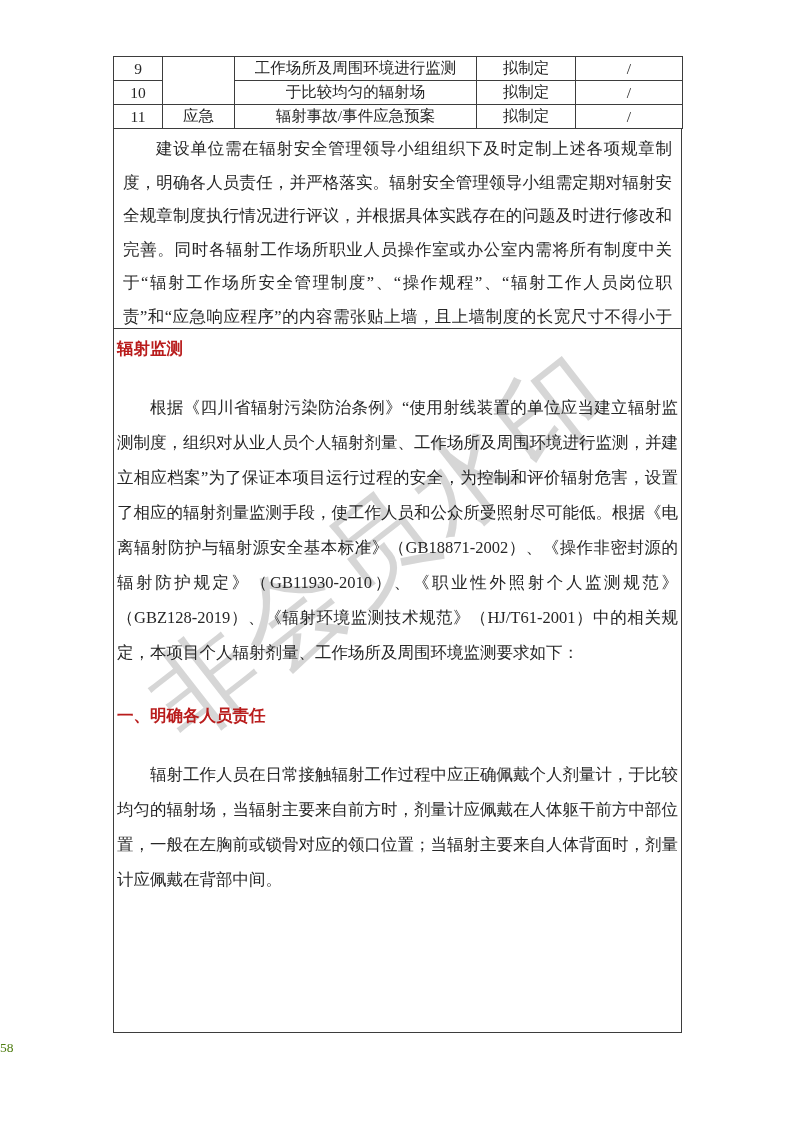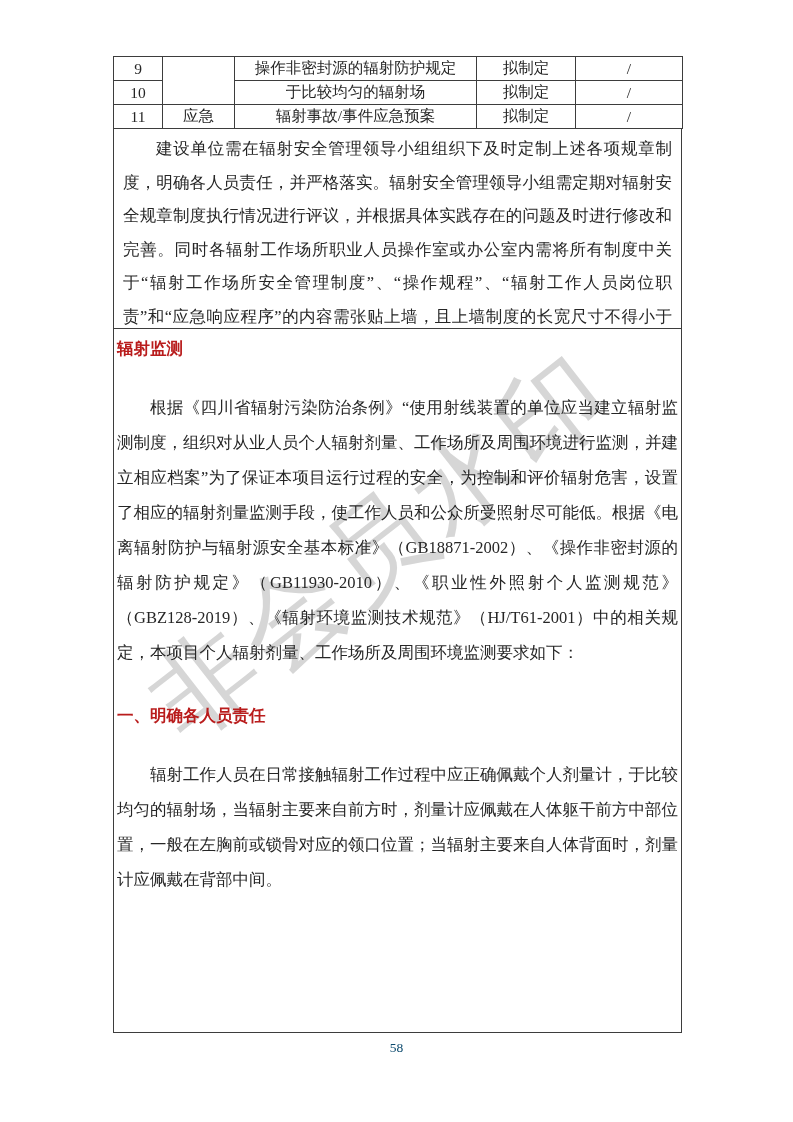--- a/index.html
+++ b/index.html
@@ -102,23 +102,22 @@
   }
   .sec-title.sub {
     margin-top: 30px;
     margin-bottom: 17px;
   }
   .page-number {
     position: absolute;
     left: 0;
     top: 1040px;
     width: 793px;
-    text-align: center;
     font-size: 13.5px;
-    color: #0c4a6e;
+    color: #4d7c0f;
     z-index: 1;
   }
 </style>
 </head>
 <body>
 
 <div class="page">
 
   <div class="watermark">非会员水印</div>
 
@@ -129,21 +128,21 @@
         <col style="width:49px">
         <col style="width:72px">
         <col style="width:242px">
         <col style="width:99px">
         <col style="width:107px">
       </colgroup>
       <tbody>
         <tr>
           <td>9</td>
           <td rowspan="2"></td>
-          <td>操作非密封源的辐射防护规定</td>
+          <td>工作场所及周围环境进行监测</td>
           <td>拟制定</td>
           <td>/</td>
         </tr>
         <tr>
           <td>10</td>
           <td>于比较均匀的辐射场</td>
           <td>拟制定</td>
           <td>/</td>
         </tr>
         <tr>

